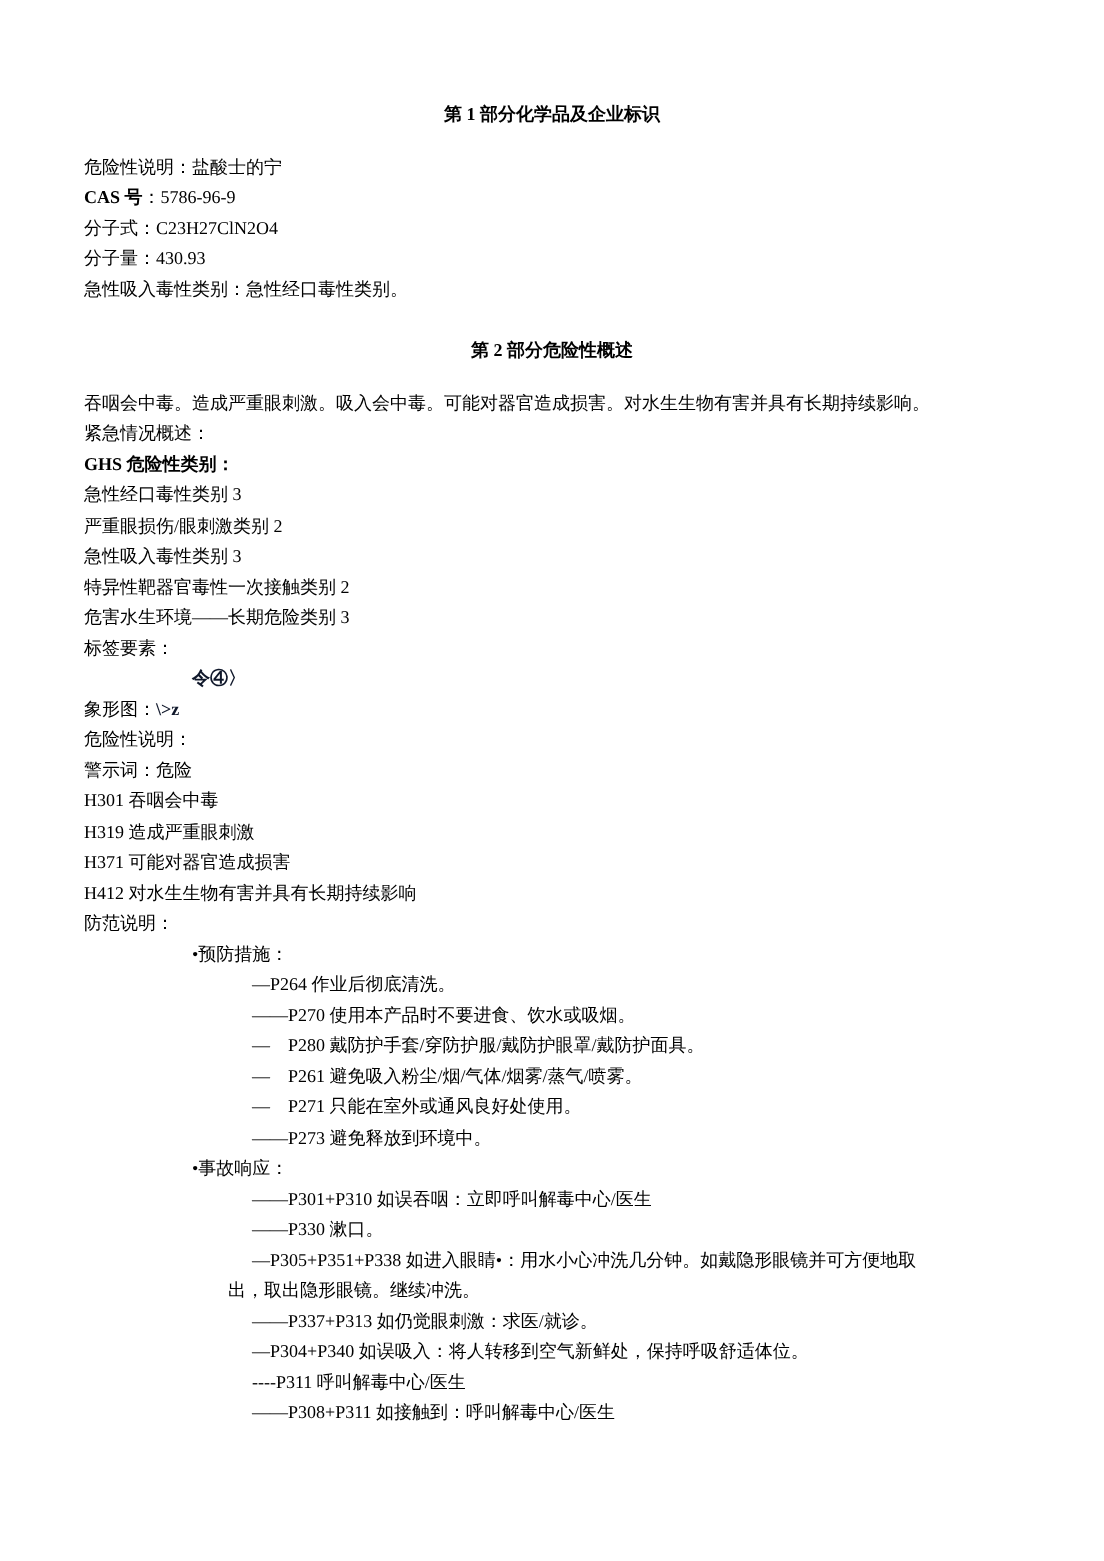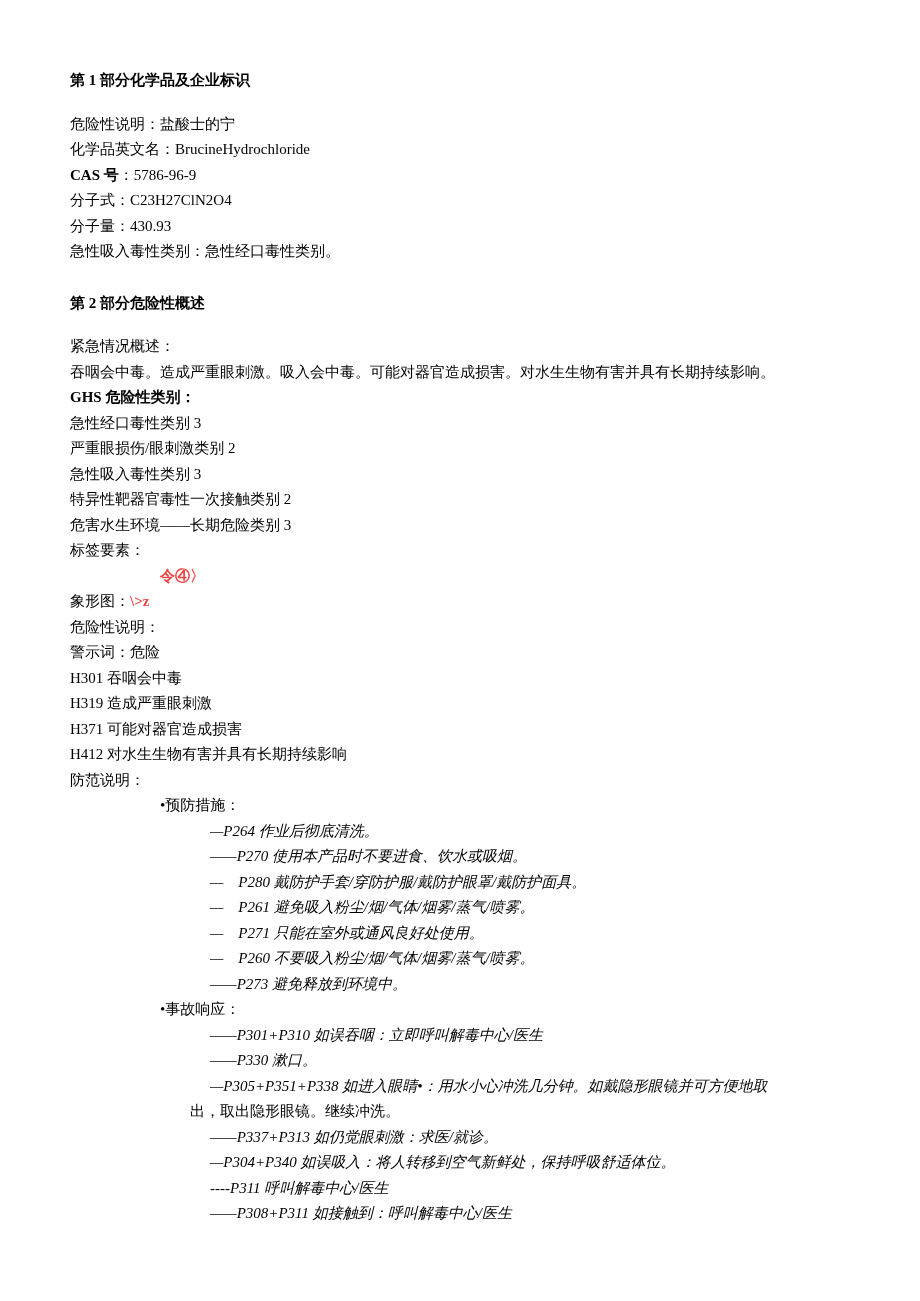--- a/index.html
+++ b/index.html
@@ -7,51 +7,51 @@
     font-size: 15px;
     line-height: 1.7;
     color: #000;
     background: #fff;
     margin: 0;
     padding: 60px 70px 60px 70px;
     width: 920px;
     box-sizing: border-box;
   }
   .section-title {
+    text-align: center;
     font-weight: bold;
-    margin: 8px 0 18px 0;
+    margin: 24px 0 18px 0;
   }
   .paragraphs p {
     margin: 0;
   }
   .bold { font-weight: bold; }
   .indent-1 { padding-left: 90px; }
-  .indent-2 { padding-left: 140px; font-style: italic; }
+  .indent-2 { padding-left: 140px; }
   .indent-2b { padding-left: 120px; }
-  .red { color: #ef4444; font-weight: bold; }
+  .red { color: #0f172a; font-weight: bold; }
 </style>
 </head>
 <body>
 
 <div class="section-title">第 1 部分化学品及企业标识</div>
 
 <div class="paragraphs">
   <p><span>危险性说明：</span><span>盐酸士的宁</span></p>
-  <p><span>化学品英文名：</span><span>BrucineHydrochloride</span></p>
   <p><span class="bold">CAS 号</span><span>：</span><span>5786-96-9</span></p>
   <p><span>分子式：</span><span>C23H27ClN2O4</span></p>
   <p><span>分子量：</span><span>430.93</span></p>
   <p><span>急性吸入毒性类别：</span><span>急性经口毒性类别。</span></p>
 </div>
 
 <div class="section-title" style="margin-top:26px;">第 2 部分危险性概述</div>
 
 <div class="paragraphs">
+  <p>吞咽会中毒。造成严重眼刺激。吸入会中毒。可能对器官造成损害。对水生生物有害并具有长期持续影响。</p>
   <p>紧急情况概述：</p>
-  <p>吞咽会中毒。造成严重眼刺激。吸入会中毒。可能对器官造成损害。对水生生物有害并具有长期持续影响。</p>
   <p class="bold">GHS 危险性类别：</p>
   <p>急性经口毒性类别 3</p>
   <p>严重眼损伤/眼刺激类别 2</p>
   <p>急性吸入毒性类别 3</p>
   <p>特异性靶器官毒性一次接触类别 2</p>
   <p>危害水生环境——长期危险类别 3</p>
   <p>标签要素：</p>
 
   <p class="indent-1"><span class="red">令④〉</span></p>
   <p><span>象形图：</span><span class="red">\&gt;z</span></p>
@@ -65,21 +65,20 @@
   <p>H412 对水生生物有害并具有长期持续影响</p>
 
   <p>防范说明：</p>
 
   <p class="indent-1">•预防措施：</p>
   <p class="indent-2">—P264 作业后彻底清洗。</p>
   <p class="indent-2">——P270 使用本产品时不要进食、饮水或吸烟。</p>
   <p class="indent-2">—　P280 戴防护手套/穿防护服/戴防护眼罩/戴防护面具。</p>
   <p class="indent-2">—　P261 避免吸入粉尘/烟/气体/烟雾/蒸气/喷雾。</p>
   <p class="indent-2">—　P271 只能在室外或通风良好处使用。</p>
-  <p class="indent-2">—　P260 不要吸入粉尘/烟/气体/烟雾/蒸气/喷雾。</p>
   <p class="indent-2">——P273 避免释放到环境中。</p>
 
   <p class="indent-1">•事故响应：</p>
   <p class="indent-2">——P301+P310 如误吞咽：立即呼叫解毒中心/医生</p>
   <p class="indent-2">——P330 漱口。</p>
   <p class="indent-2">—P305+P351+P338 如进入眼睛•：用水小心冲洗几分钟。如戴隐形眼镜并可方便地取</p>
   <p class="indent-2b">出，取出隐形眼镜。继续冲洗。</p>
   <p class="indent-2">——P337+P313 如仍觉眼刺激：求医/就诊。</p>
   <p class="indent-2">—P304+P340 如误吸入：将人转移到空气新鲜处，保持呼吸舒适体位。</p>
   <p class="indent-2">----P311 呼叫解毒中心/医生</p>

